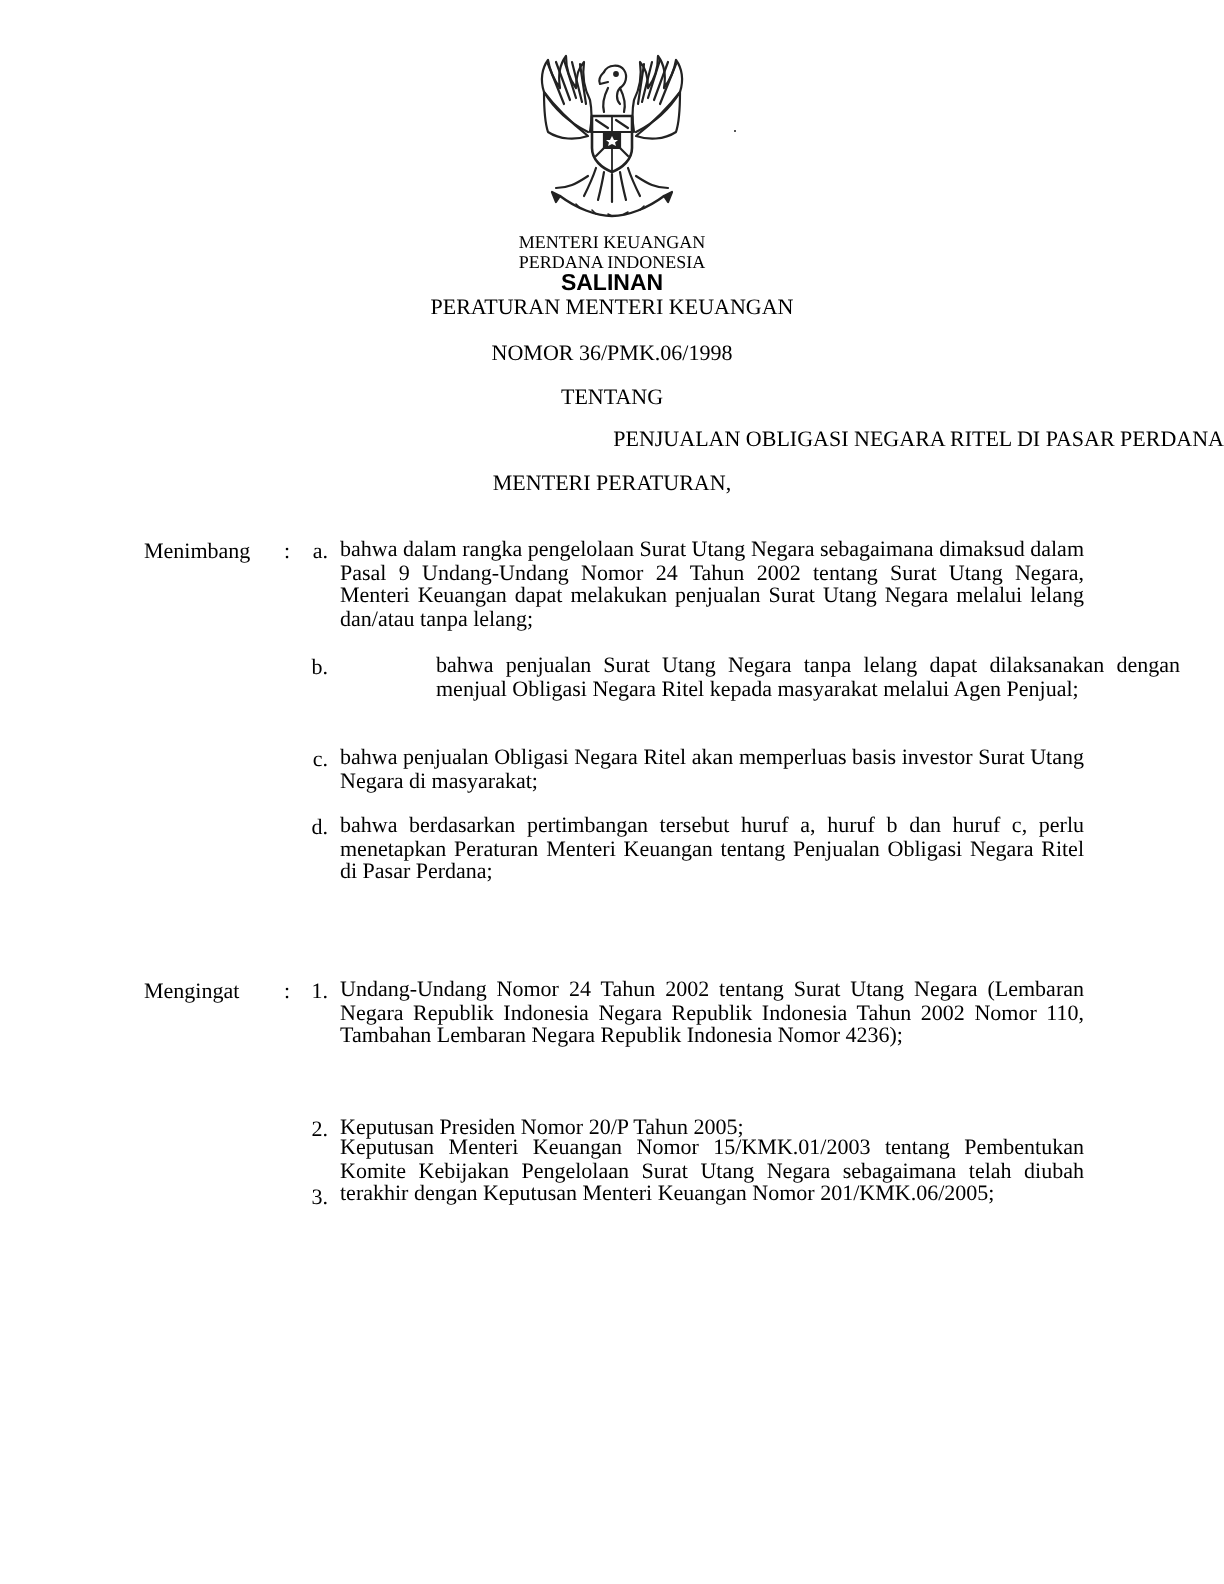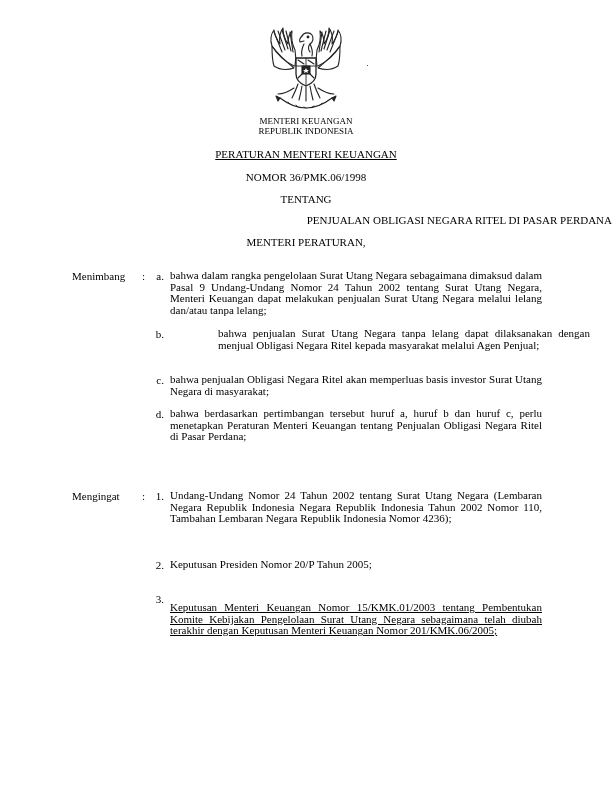--- a/index.html
+++ b/index.html
@@ -117,22 +117,23 @@
       <path d="M36 66 C30 70 26 72 20 72 M60 66 C66 70 70 72 76 72"></path>
 
       <path d="M22 76 C30 82 40 86 48 86 C56 86 66 82 74 76" stroke-width="1.2"></path>
       <path d="M22 76 L18 74 L20 79 Z M74 76 L78 74 L76 79 Z" fill="#222"></path>
       <path d="M30 80 L32 82 M38 83 L40 85 M46 85 L48 86 M54 85 L56 84 M62 83 L64 81" stroke-width="0.8"></path>
     </g>
   </svg>
   <div class="emblem-dot"></div>
 
   <div class="center small-head" style="top:116px;">MENTERI KEUANGAN</div>
-  <div class="center small-head" style="top:126px;">REPUBLIK INDONESIA</div>
-  <div class="center title-line" style="top:148px;text-decoration:underline;">PERATURAN MENTERI KEUANGAN</div>
+  <div class="center small-head" style="top:126px;">PERDANA INDONESIA</div>
+  <div class="center salinan" style="top:136px;">SALINAN</div>
+  <div class="center title-line" style="top:148px;">PERATURAN MENTERI KEUANGAN</div>
   <div class="center title-line" style="top:171px;">NOMOR 36/PMK.06/1998</div>
   <div class="center title-line" style="top:193px;">TENTANG</div>
   <div class="center title-line" style="top:214px;text-align:right;">PENJUALAN OBLIGASI NEGARA RITEL DI PASAR PERDANA</div>
   <div class="center title-line" style="top:236px;">MENTERI PERATURAN,</div>
 
   <div class="section-label" style="top:270px;">Menimbang</div>
   <div class="colon" style="top:270px;">:</div>
 
   <div class="marker" style="left:146px; top:270px;">a.</div>
   <div class="item-text" style="top:270px;">bahwa dalam rangka pengelolaan Surat Utang Negara sebagaimana dimaksud dalam Pasal 9 Undang-Undang Nomor 24 Tahun 2002 tentang Surat Utang Negara, Menteri Keuangan dapat melakukan penjualan Surat Utang Negara melalui lelang dan/atau tanpa lelang;</div>
@@ -149,15 +150,15 @@
   <div class="section-label" style="top:490px;">Mengingat</div>
   <div class="colon" style="top:490px;">:</div>
 
   <div class="marker" style="left:146px; top:490px;">1.</div>
   <div class="item-text" style="top:490px;">Undang-Undang Nomor 24 Tahun 2002 tentang Surat Utang Negara (Lembaran Negara Republik Indonesia Negara Republik Indonesia Tahun 2002 Nomor 110, Tambahan Lembaran Negara Republik Indonesia  Nomor 4236);</div>
 
   <div class="marker" style="left:146px; top:559px;">2.</div>
   <div class="item-text" style="top:559px;">Keputusan Presiden Nomor 20/P Tahun 2005;</div>
 
   <div class="marker" style="left:146px; top:593px;">3.</div>
-  <div class="item-text" style="top:602px;text-decoration:underline;">Keputusan Menteri Keuangan Nomor 15/KMK.01/2003 tentang Pembentukan Komite Kebijakan Pengelolaan Surat Utang Negara sebagaimana telah diubah terakhir dengan Keputusan Menteri Keuangan Nomor 201/KMK.06/2005;</div>
+  <div class="item-text" style="top:569px;">Keputusan Menteri Keuangan Nomor 15/KMK.01/2003 tentang Pembentukan Komite Kebijakan Pengelolaan Surat Utang Negara sebagaimana telah diubah terakhir dengan Keputusan Menteri Keuangan Nomor 201/KMK.06/2005;</div>
 
 </div>
 
 </body></html>

